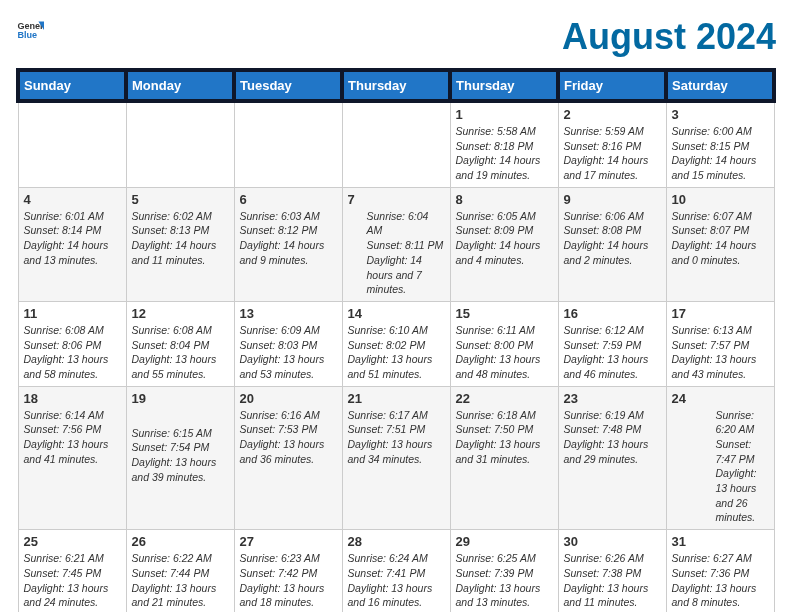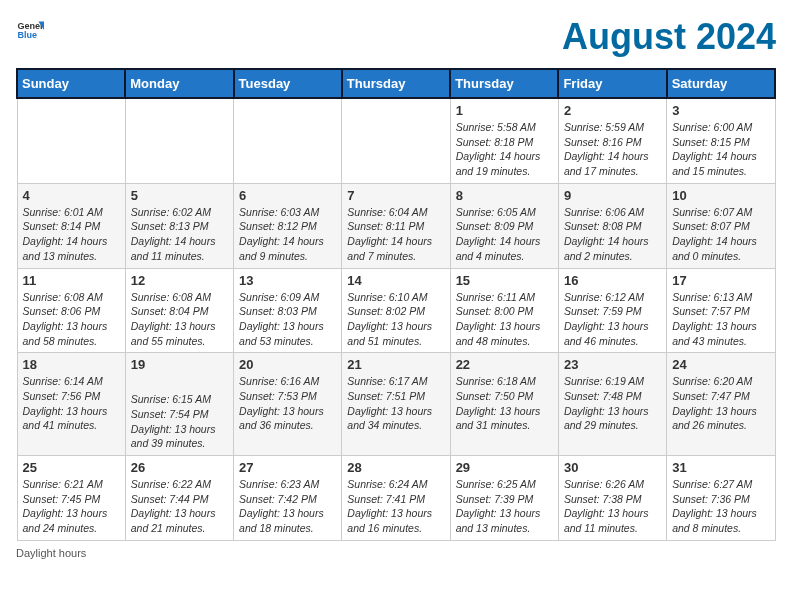--- a/index.html
+++ b/index.html
@@ -43,21 +43,21 @@
       border-collapse: collapse;
       font-size: 11px;
     }
     .calendar th {
       background-color: #2176c7;
       color: #fff;
       padding: 6px 4px;
       text-align: left;
       font-size: 13px;
       font-weight: bold;
-      border: 2px solid #0f172a;
+      border: 4px solid #0f172a;
     }
     .calendar td {
       border: 1px solid #ccc;
       vertical-align: top;
       padding: 4px 5px;
       width: 108px;
       min-height: 80px;
       background: #fff;
     }
     .calendar tr:nth-child(even) td {
@@ -152,21 +152,21 @@
 Daylight: 14 hours and 11 minutes.</div>
         </td>
         <td>
           <div class="day-number">6</div>
           <div class="day-info" style="white-space: pre-line;">Sunrise: 6:03 AM
 Sunset: 8:12 PM
 Daylight: 14 hours and 9 minutes.</div>
         </td>
         <td>
           <div class="day-number">7</div>
-          <div class="day-info" style="white-space: pre-line;">Sunrise: 6:04 AM
+          <div class="day-info" style="white-space: pre-line; margin-left: 19px;">Sunrise: 6:04 AM
 Sunset: 8:11 PM
 Daylight: 14 hours and 7 minutes.</div>
         </td>
         <td>
           <div class="day-number">8</div>
           <div class="day-info" style="white-space: pre-line;">Sunrise: 6:05 AM
 Sunset: 8:09 PM
 Daylight: 14 hours and 4 minutes.</div>
         </td>
         <td>
@@ -258,21 +258,21 @@
 Daylight: 13 hours and 31 minutes.</div>
         </td>
         <td>
           <div class="day-number">23</div>
           <div class="day-info" style="white-space: pre-line;">Sunrise: 6:19 AM
 Sunset: 7:48 PM
 Daylight: 13 hours and 29 minutes.</div>
         </td>
         <td>
           <div class="day-number">24</div>
-          <div class="day-info" style="white-space: pre-line;">Sunrise: 6:20 AM
+          <div class="day-info" style="white-space: pre-line; margin-left: 44px;">Sunrise: 6:20 AM
 Sunset: 7:47 PM
 Daylight: 13 hours and 26 minutes.</div>
         </td>
       </tr>
       <tr>
         <td>
           <div class="day-number">25</div>
           <div class="day-info" style="white-space: pre-line;">Sunrise: 6:21 AM
 Sunset: 7:45 PM
 Daylight: 13 hours and 24 minutes.</div>

